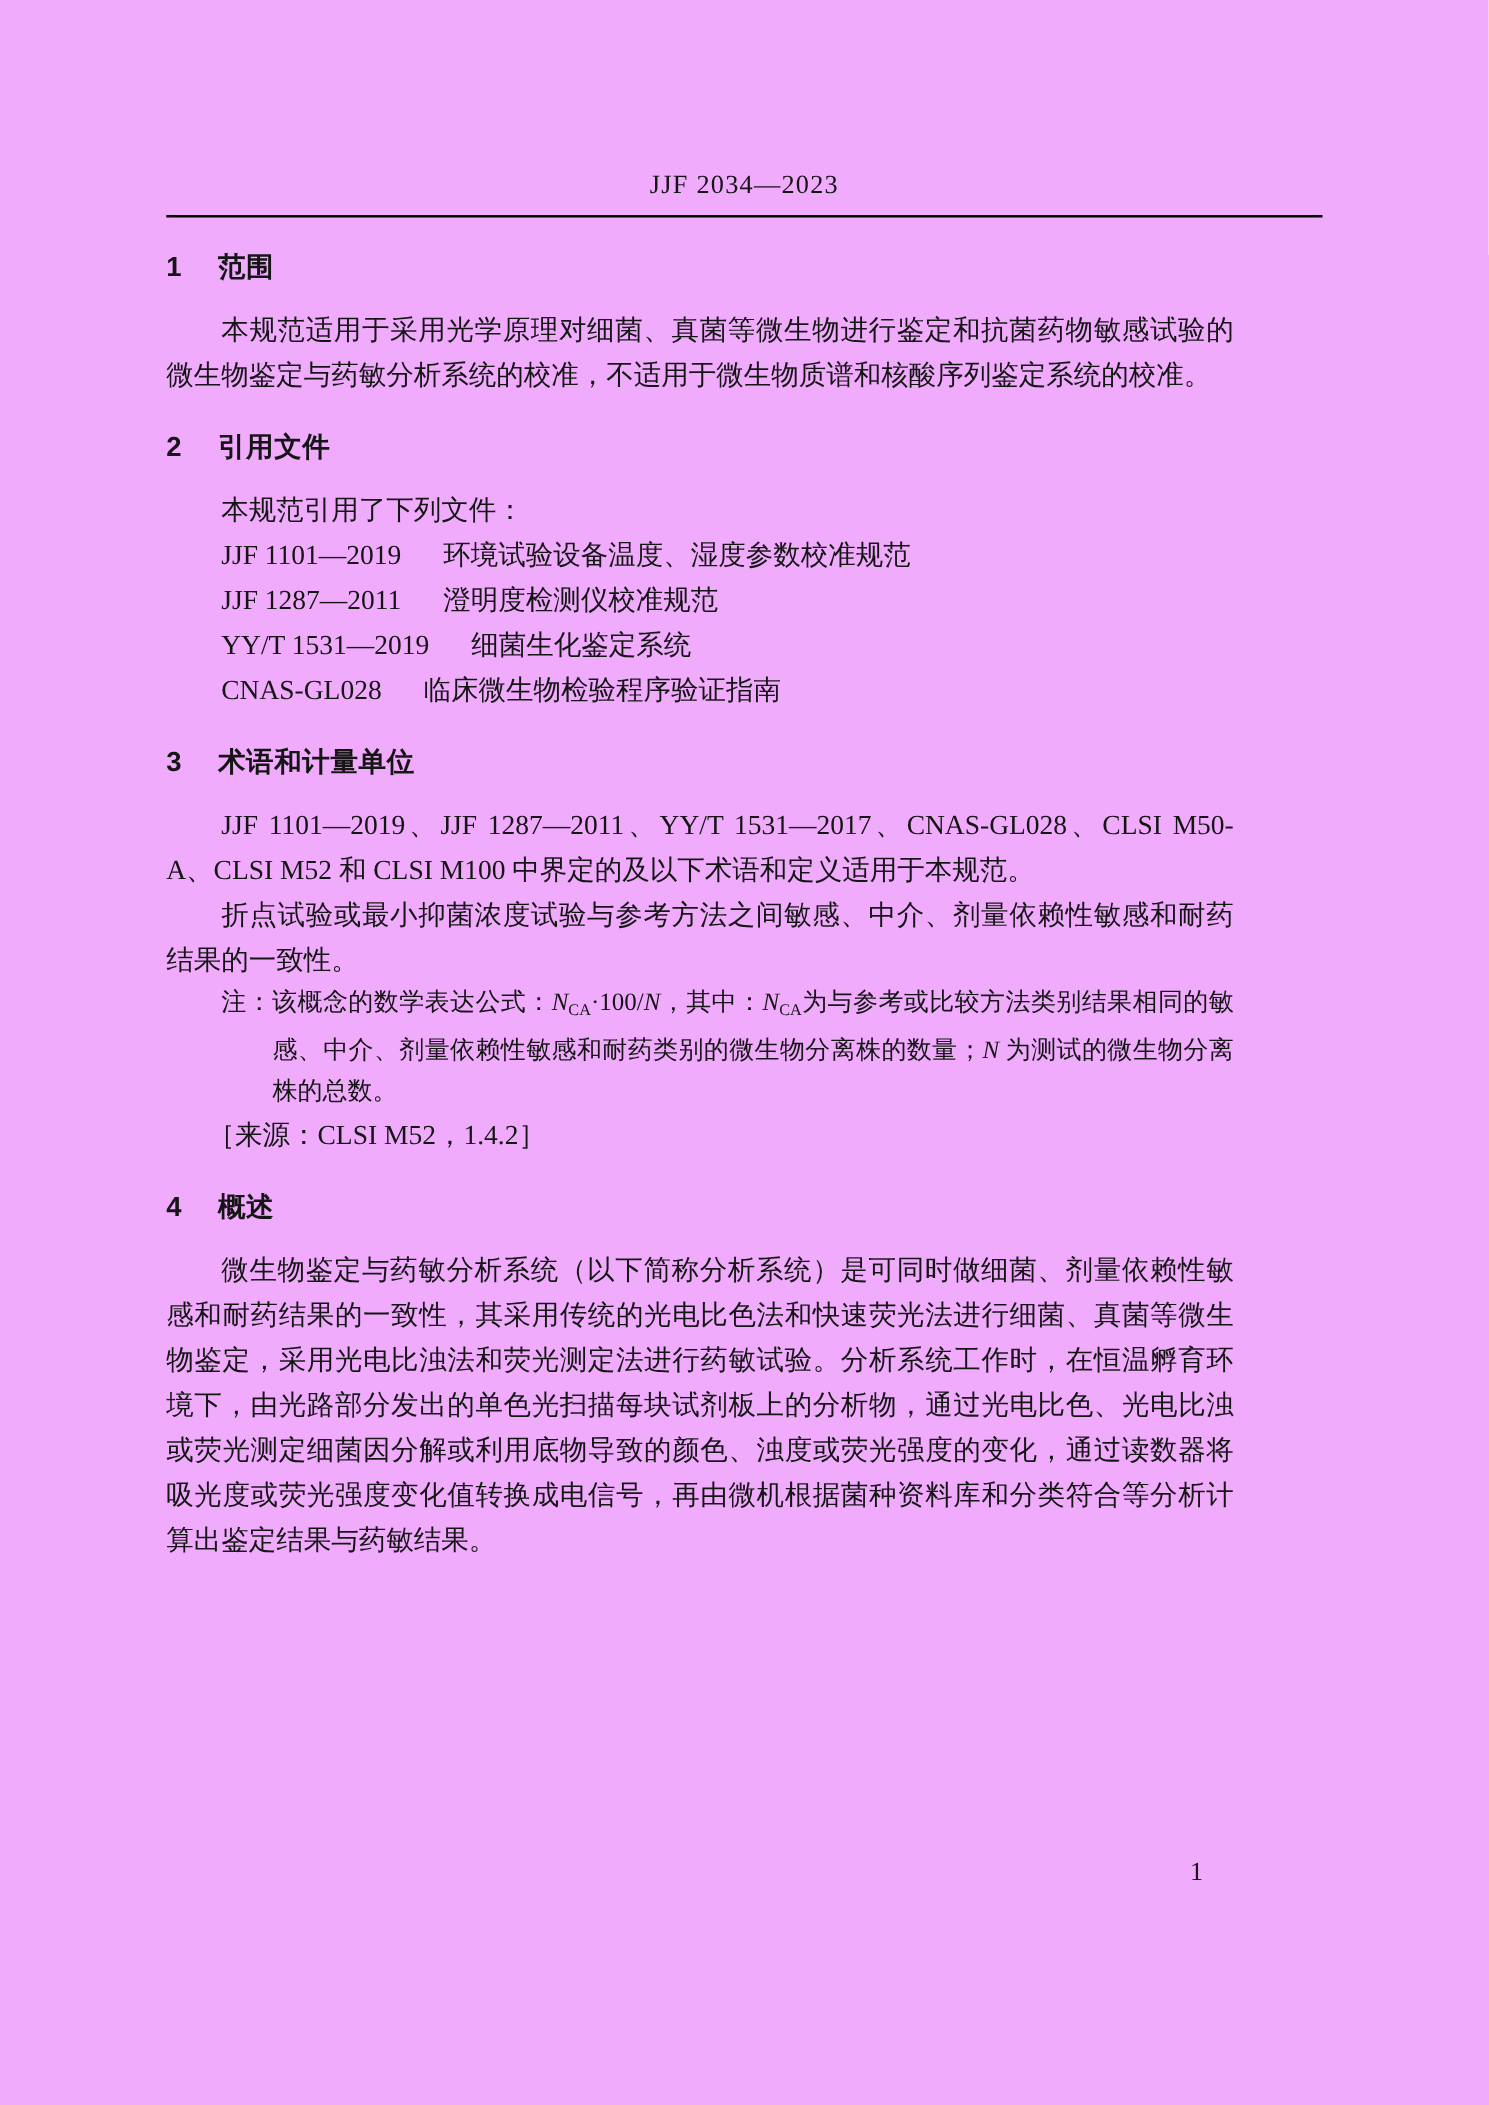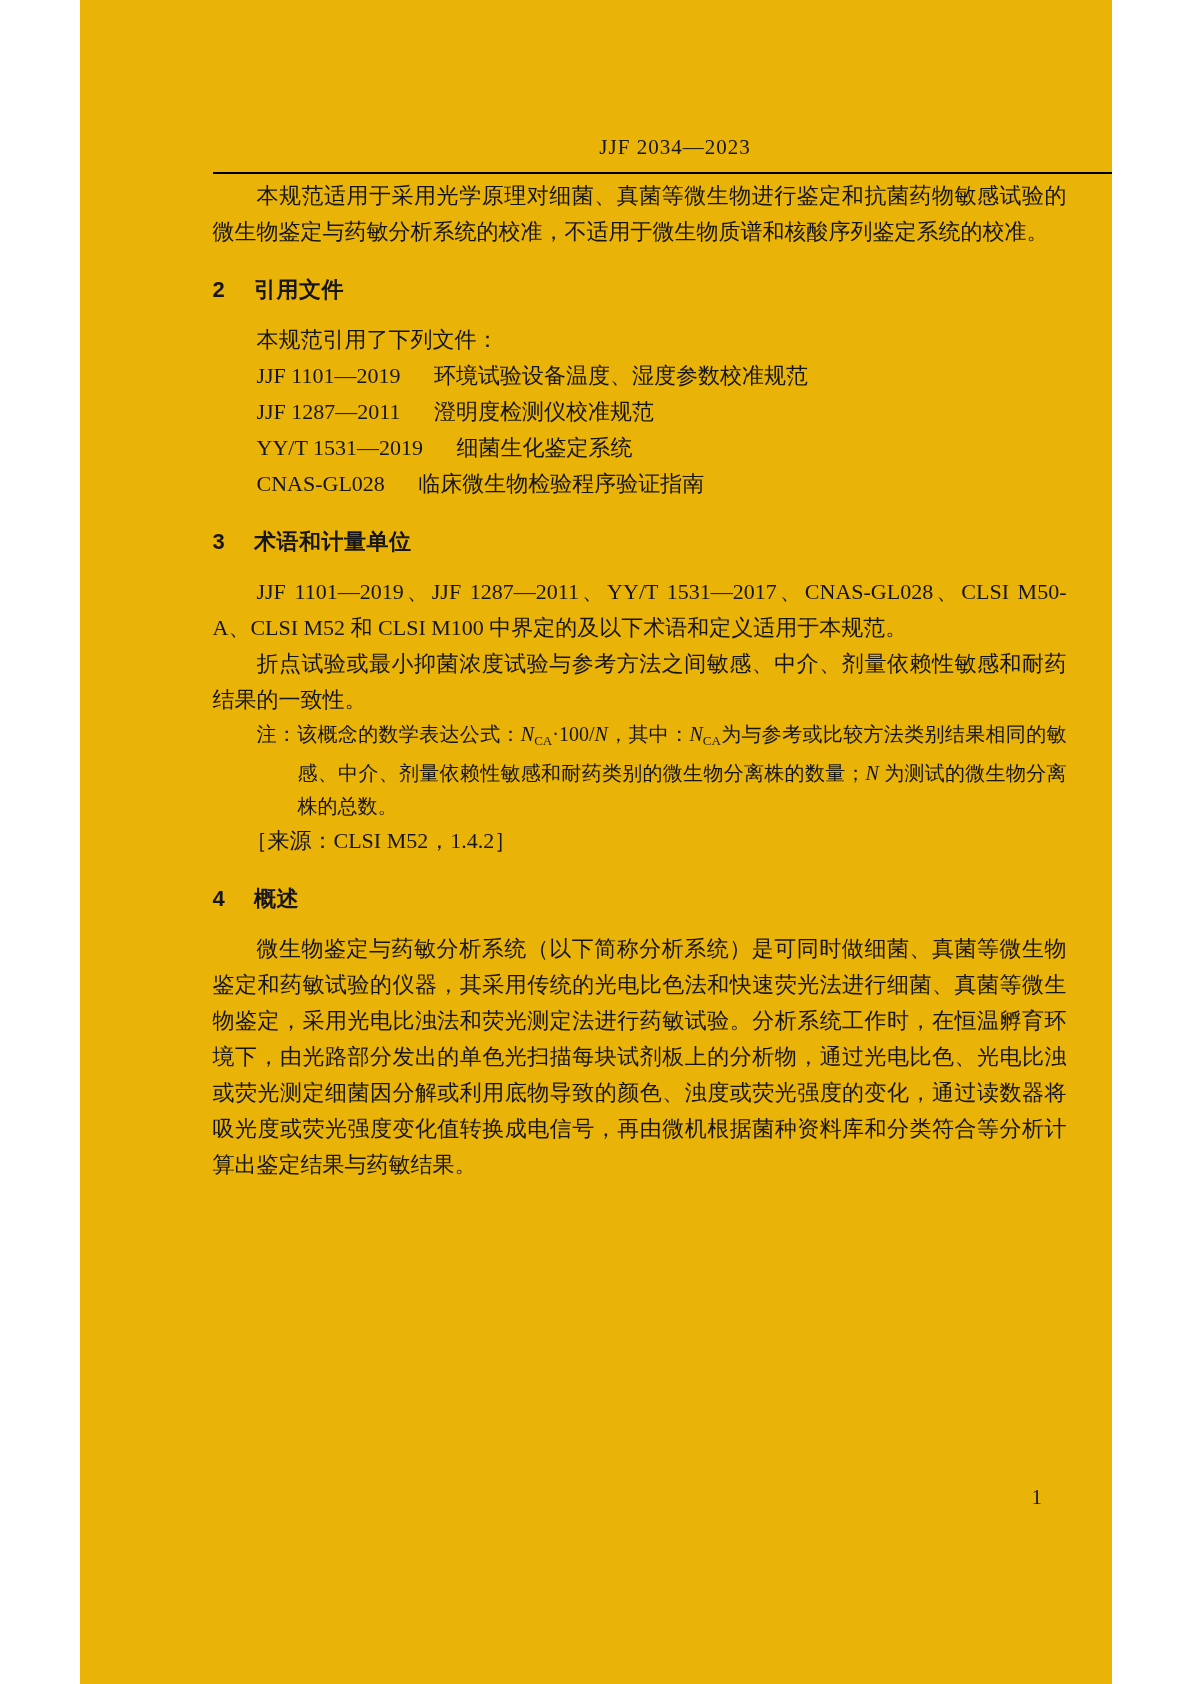--- a/index.html
+++ b/index.html
@@ -1,24 +1,24 @@
 <!DOCTYPE html>
 <html><head>
 <meta charset="utf-8">
 <style>
   * { box-sizing: border-box; margin: 0; padding: 0; }
   html, body { background: #ffffff; }
   body { font-family: "Liberation Serif", "DejaVu Serif", serif; color: #151515; }
 
   .page {
     position: relative;
-    width: 1032px;
+    width: 1191px;
     height: 1684px;
     margin: 0 auto;
-    background: #eab308;
+    background: #f0abfc;
     overflow: hidden;
   }
 
   .doc-header {
     margin-top: 134px;
     width: 1191px;
     text-align: center;
     font-size: 21px;
     line-height: 26px;
     letter-spacing: 1px;
@@ -107,20 +107,24 @@
   <div class="doc-header">
     <span>JJF 2034—2023</span>
   </div>
 
   <div class="header-rule"></div>
 
   <div class="content">
 
 
     <section>
+      <h2 class="section-heading first">
+        <span class="sec-num">1</span>
+        <span class="sec-title">范围</span>
+      </h2>
       <div class="section-body">
         <p class="body-par indent">本规范适用于采用光学原理对细菌、真菌等微生物进行鉴定和抗菌药物敏感试验的微生物鉴定与药敏分析系统的校准，不适用于微生物质谱和核酸序列鉴定系统的校准。</p>
       </div>
     </section>
 
     <section>
       <h2 class="section-heading">
         <span class="sec-num">2</span>
         <span class="sec-title">引用文件</span>
       </h2>
@@ -165,21 +169,21 @@
         <p class="body-par source">［来源：CLSI M52，1.4.2］</p>
       </div>
     </section>
 
     <section>
       <h2 class="section-heading">
         <span class="sec-num">4</span>
         <span class="sec-title">概述</span>
       </h2>
       <div class="section-body">
-        <p class="body-par indent">微生物鉴定与药敏分析系统（以下简称分析系统）是可同时做细菌、真菌等微生物鉴定和药敏试验的仪器，其采用传统的光电比色法和快速荧光法进行细菌、真菌等微生物鉴定，采用光电比浊法和荧光测定法进行药敏试验。分析系统工作时，在恒温孵育环境下，由光路部分发出的单色光扫描每块试剂板上的分析物，通过光电比色、光电比浊或荧光测定细菌因分解或利用底物导致的颜色、浊度或荧光强度的变化，通过读数器将吸光度或荧光强度变化值转换成电信号，再由微机根据菌种资料库和分类符合等分析计算出鉴定结果与药敏结果。</p>
+        <p class="body-par indent">微生物鉴定与药敏分析系统（以下简称分析系统）是可同时做细菌、剂量依赖性敏感和耐药结果的一致性，其采用传统的光电比色法和快速荧光法进行细菌、真菌等微生物鉴定，采用光电比浊法和荧光测定法进行药敏试验。分析系统工作时，在恒温孵育环境下，由光路部分发出的单色光扫描每块试剂板上的分析物，通过光电比色、光电比浊或荧光测定细菌因分解或利用底物导致的颜色、浊度或荧光强度的变化，通过读数器将吸光度或荧光强度变化值转换成电信号，再由微机根据菌种资料库和分类符合等分析计算出鉴定结果与药敏结果。</p>
       </div>
     </section>
 
   </div>
 
   <div class="page-number">1</div>
 
 </div>
 
 </body></html>

